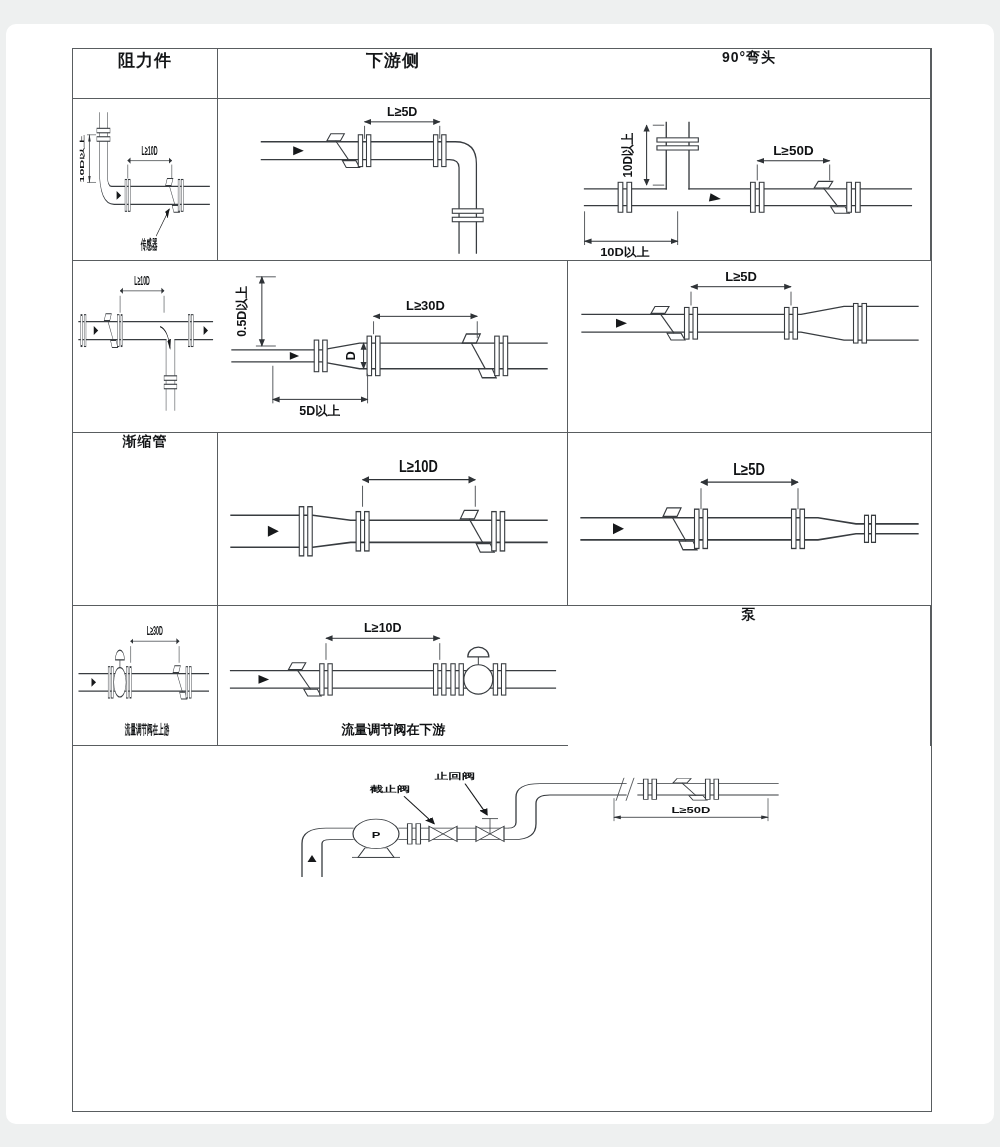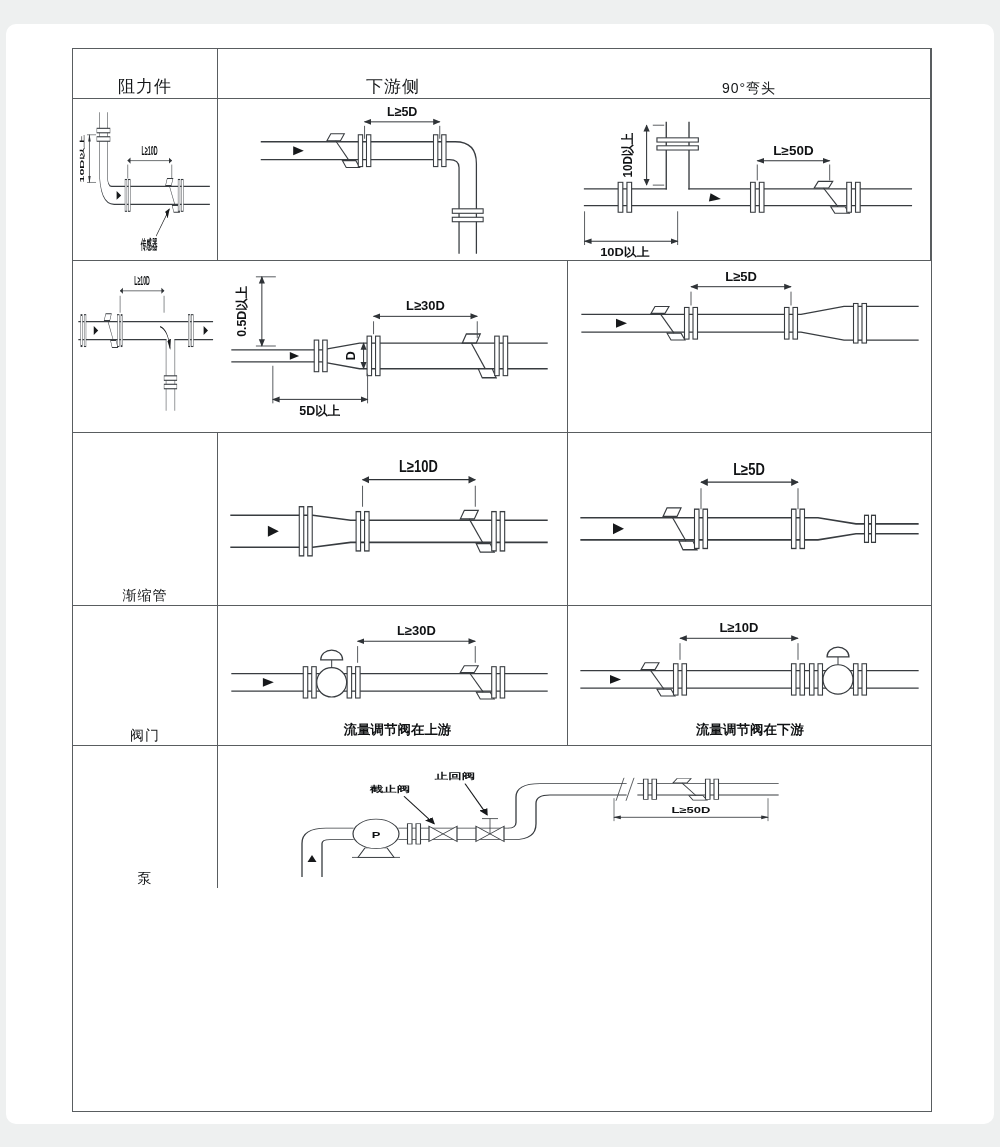--- a/index.html
+++ b/index.html
@@ -2,21 +2,21 @@
 <html><head>
 <meta charset="utf-8">
 <style>
   html,body{margin:0;padding:0}
   body{width:1000px;height:1147px;background:#eef0f0;font-family:"Liberation Sans","DejaVu Sans",sans-serif;position:relative}
   .page{position:absolute;left:6px;top:24px;width:988px;height:1100px;background:#fff;border-radius:10px}
   .tbl{position:absolute;left:66px;top:24px;display:grid;grid-template-columns:145px 350px 363px;grid-template-rows:50px 162px 172px 173px 140px 142px 223px;border:1px solid #595d60;background:#fff}
   .c{border-right:1px solid #595d60;border-bottom:1px solid #595d60;position:relative;overflow:hidden;box-sizing:border-box}
   .lastcol{border-right:none}
   .lastrow{border-bottom:none}
-  .hd,.rl{display:flex;align-items:flex-end;justify-content:center;font-weight:400;color:#141618;letter-spacing:1px}
+  .hd,.rl{display:flex;align-items:flex-start;justify-content:center;font-weight:700;color:#141618;letter-spacing:1px}
   .hd{font-size:17px}
   .rl{font-size:14px}
   .span2{grid-column:2/4}
   svg.d{display:block;width:100%;height:100%}
   .p{stroke:#383c40;stroke-width:1.3;fill:none;stroke-linecap:square}
   .pt{stroke:#383c40;stroke-width:1;fill:none}
   .dim{stroke:#2f3337;stroke-width:1;fill:none}
   .ext{stroke:#45494d;stroke-width:0.9}
   .ld{stroke:#17191b;stroke-width:1.2;fill:none}
   use.fl{fill:#fff;stroke:#383c40;stroke-width:1.1}
@@ -269,23 +269,20 @@
       <use href="#flgS" class="fl" transform="translate(302,78)"></use>
       <g>
         <line class="ext" x1="133" y1="45" x2="133" y2="62"></line>
         <line class="ext" x1="230" y1="45" x2="230" y2="62"></line>
         <line class="dim" x1="133" y1="40" x2="230" y2="40" marker-start="url(#arr)" marker-end="url(#arr)"></line>
         <text x="181" y="34" text-anchor="middle">L≥5D</text>
       </g>
     </svg>
   </div>
 
-  <div class="c rl">
-        <span>阀门</span>
-      </div>
   <div class="c">
     <svg class="d" viewBox="0 0 350 142" preserveAspectRatio="none">
       <g class="p">
         <path d="M14,69 H330"></path>
         <path d="M14,87 H330"></path>
       </g>
       <use href="#flowR" class="fa" transform="translate(45,78)"></use>
       <g>
         <use href="#flg" class="fl" transform="translate(92,78)"></use>
         <use href="#flg" class="fl" transform="translate(136,78)"></use>

